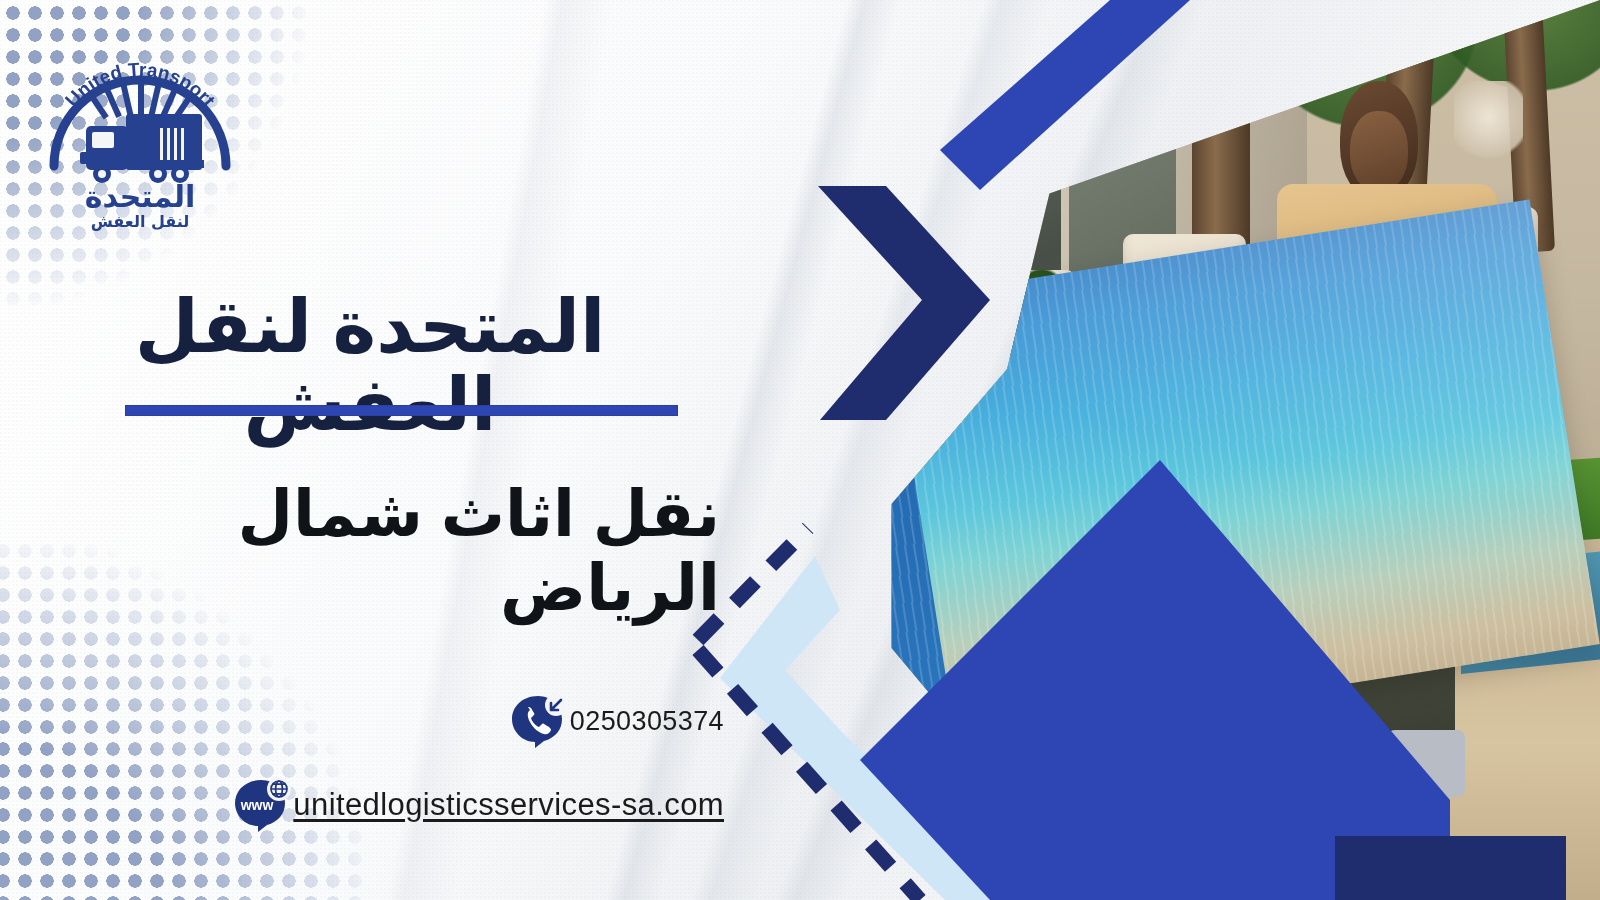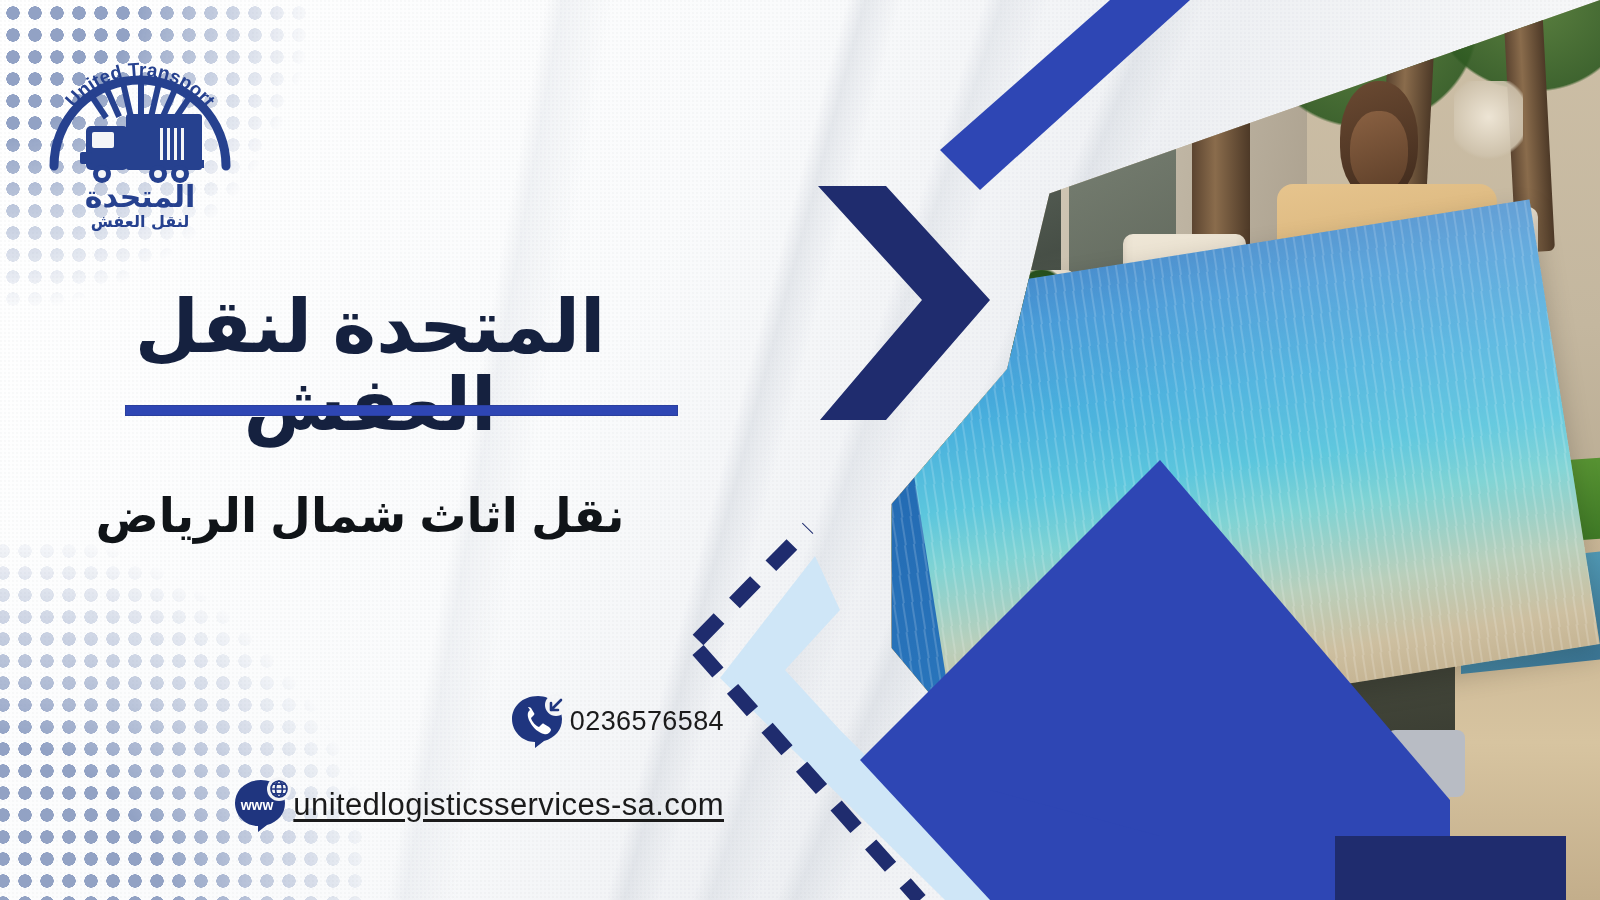--- a/index.html
+++ b/index.html
@@ -68,21 +68,21 @@
     text-align:center;
   }
   .rule{
     position:absolute;left:125px;top:405px;width:553px;height:11px;
     background:#2e46b4;border:1px solid #2a3f9e;
   }
   .subheadline{
     position:absolute;left:0;top:478px;width:720px;text-align:center;
   }
   .subheadline h2{
-    margin:11px;font-size:47px;line-height:1.15;font-weight:700;color:#101418;
+    margin:0;font-size:64px;line-height:1.15;font-weight:700;color:#101418;text-align:right;
   }
 
   
   .contacts{position:absolute;left:118px;top:692px;width:620px;}
   .crow{display:flex;flex-direction:row-reverse;justify-content:flex-end;align-items:center;margin-bottom:26px;}
   .crow .ico{width:62px;height:58px;flex:0 0 62px;margin-left:0;margin-right:0;text-decoration:underline;}
   .crow .ico svg{width:100%;height:100%;display:block;}
   .crow .txt{
     direction:ltr;unicode-bidi:bidi-override;
     font-size:27px;color:#1b1b1b;letter-spacing:.4px;margin-right:14px;
@@ -277,21 +277,21 @@
     <div class="crow phone">
       <span class="ico">
         <svg viewBox="0 0 62 58" xmlns="http://www.w3.org/2000/svg">
           <path d="M30 4 C14 4 4 15 4 27 C4 39 14 50 27 50 L27 56 L36 49 C47 46 54 38 54 27 C54 15 44 4 30 4 Z" fill="#1f357f"></path>
           <path d="M22 18 c-3 2 -3 7 0 12 c3 6 9 11 14 12 c3 1 6 -1 7 -4 c0 -1 -1 -2 -2 -3 l-5 -3 c-1 -1 -2 0 -3 1 l-2 2
                    c-3 -1 -7 -5 -8 -9 l2 -2 c1 -1 2 -2 1 -3 l-3 -5 c-1 -1 -2 -1 -3 -1 z" fill="#ffffff"></path>
           <circle cx="48" cy="13" r="11" fill="#f4f5f7"></circle>
           <path d="M53 8 L43 18 M43 18 l0 -7 M43 18 l7 0" stroke="#1f357f" stroke-width="2.6" fill="none" stroke-linecap="round" stroke-linejoin="round"></path>
         </svg>
       </span>
-      <span class="txt">0236576584</span>
+      <span class="txt">0250305374</span>
     </div>
 
     <div class="crow web">
       <span class="ico">
         <svg viewBox="0 0 62 58" xmlns="http://www.w3.org/2000/svg">
           <path d="M30 4 C14 4 4 15 4 27 C4 39 14 50 27 50 L27 56 L36 49 C47 46 54 38 54 27 C54 15 44 4 30 4 Z" fill="#1f357f"></path>
           <text x="26" y="34" text-anchor="middle" font-size="14" font-weight="700" fill="#ffffff" font-family="'Liberation Sans',sans-serif">www</text>
           <circle cx="48" cy="13" r="12" fill="#f4f5f7"></circle>
           <g stroke="#1f357f" stroke-width="1.7" fill="none">
             <circle cx="48" cy="13" r="8"></circle>

